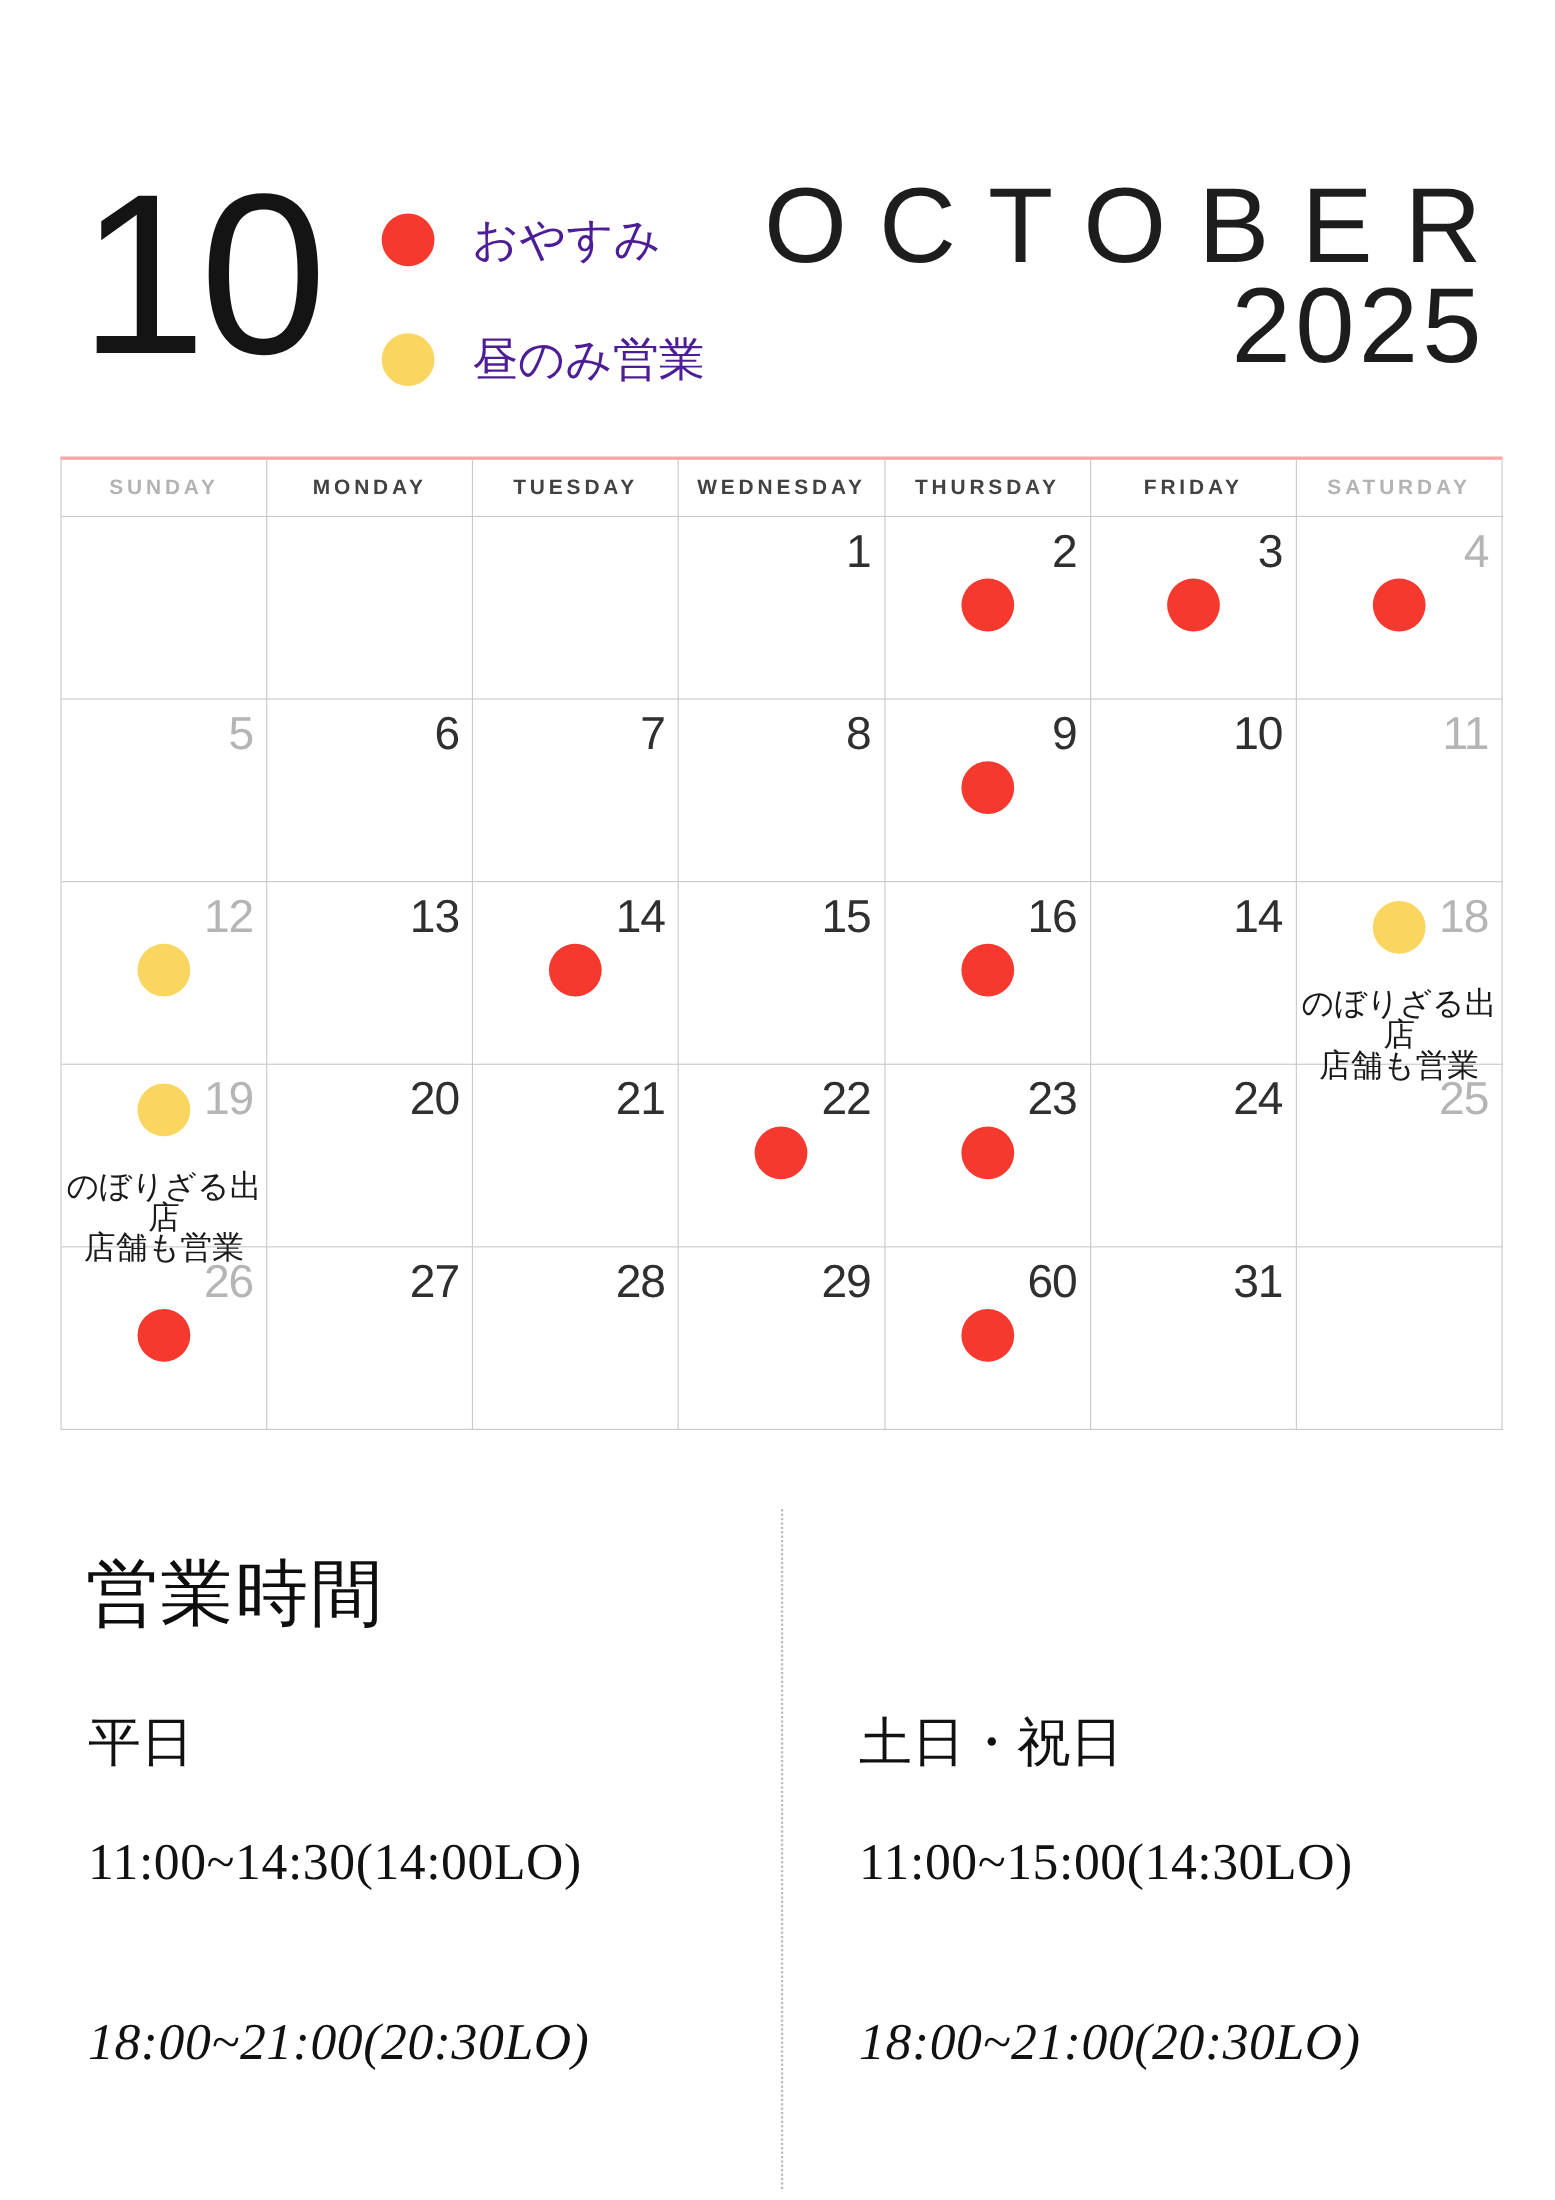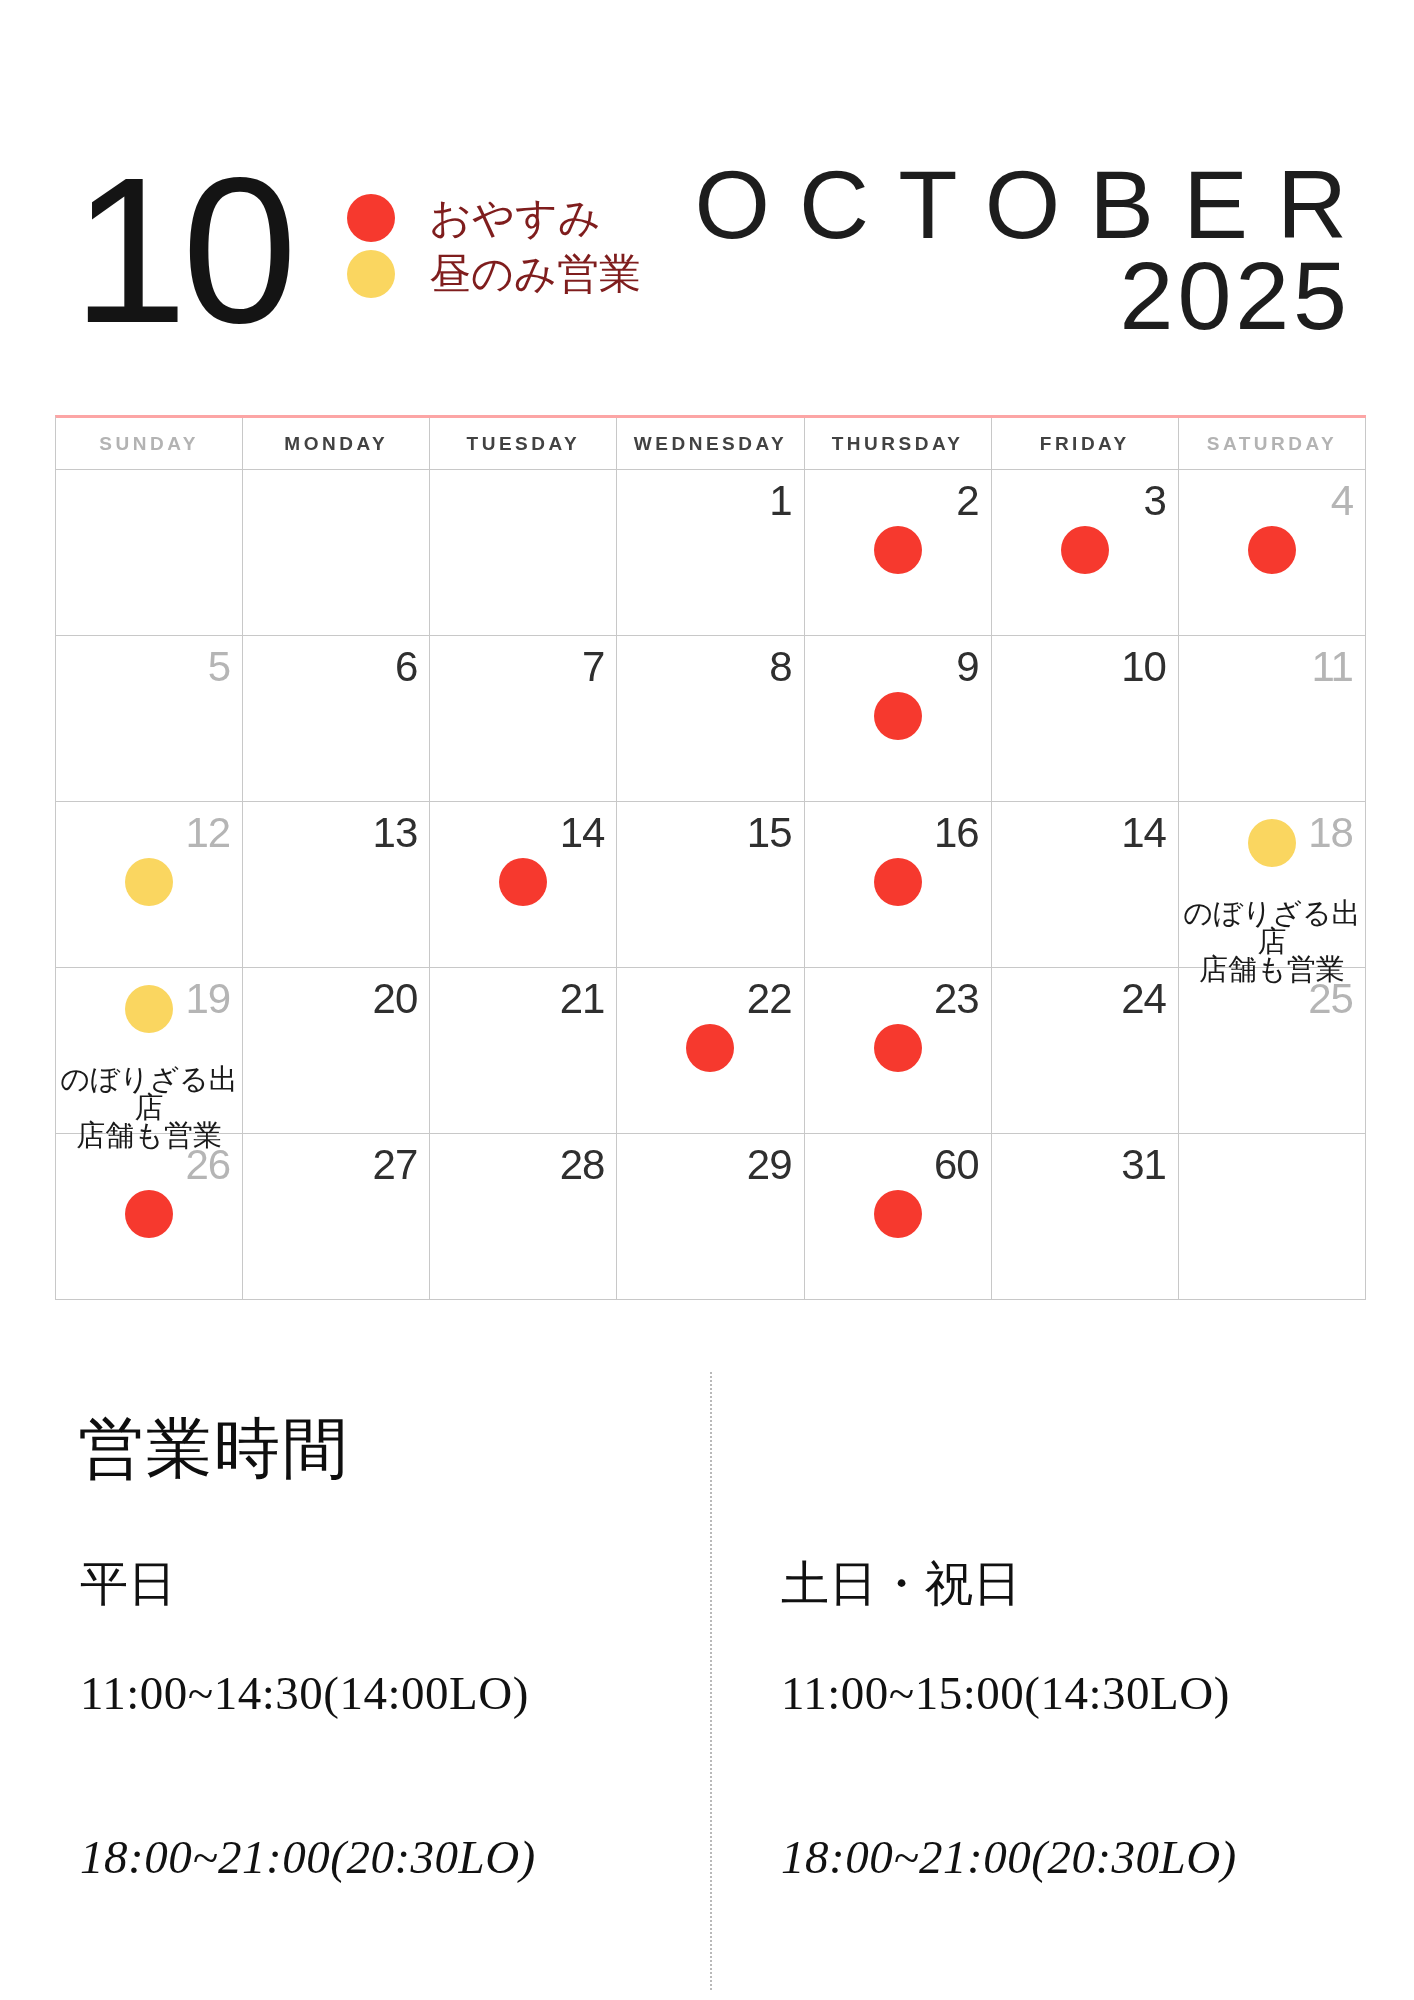--- a/index.html
+++ b/index.html
@@ -4,23 +4,23 @@
 <style>
   html,body{margin:0;padding:0;background:#ffffff;}
   .page{position:relative;width:1414px;height:2000px;background:#ffffff;overflow:hidden;
         font-family:"Liberation Sans","DejaVu Sans",sans-serif;}
 
   
   .month-num{position:absolute;left:72px;top:146px;font-size:208px;font-weight:200;
              letter-spacing:-6px;line-height:1;color:#141414;}
   .legend{position:absolute;left:347px;top:190px;}
   .legend-row{display:flex;align-items:center;gap:34px;}
-  .legend-row + .legend-row{}
+  .legend-row + .legend-row{margin-top:53px;}
   .legend-dot{width:48px;height:48px;border-radius:50%;flex:0 0 auto;}
-  .legend-label{font-family:"Liberation Serif","DejaVu Serif",serif;font-size:42px;color:#7f1d1d;}
+  .legend-label{font-family:"Liberation Serif","DejaVu Serif",serif;font-size:42px;color:#4c1d95;}
 
   .title-block{position:absolute;right:67px;top:156px;text-align:right;color:#1d1d1d;}
   .month-name{font-size:97px;font-weight:200;letter-spacing:.30em;margin-right:-.30em;line-height:1;}
   .year{font-size:97px;font-weight:200;letter-spacing:.04em;margin-right:-.04em;line-height:1;margin-top:-6px;}
 
   
   .grid{position:absolute;left:55px;top:415px;width:1310px;display:grid;
         grid-template-columns:repeat(7,1fr);grid-template-rows:52px repeat(5,166px);
         border-top:3px solid #fca5a5;border-left:1px solid #c8c8c8;}
   .hcell{border-right:1px solid #c8c8c8;border-bottom:1px solid #c8c8c8;

